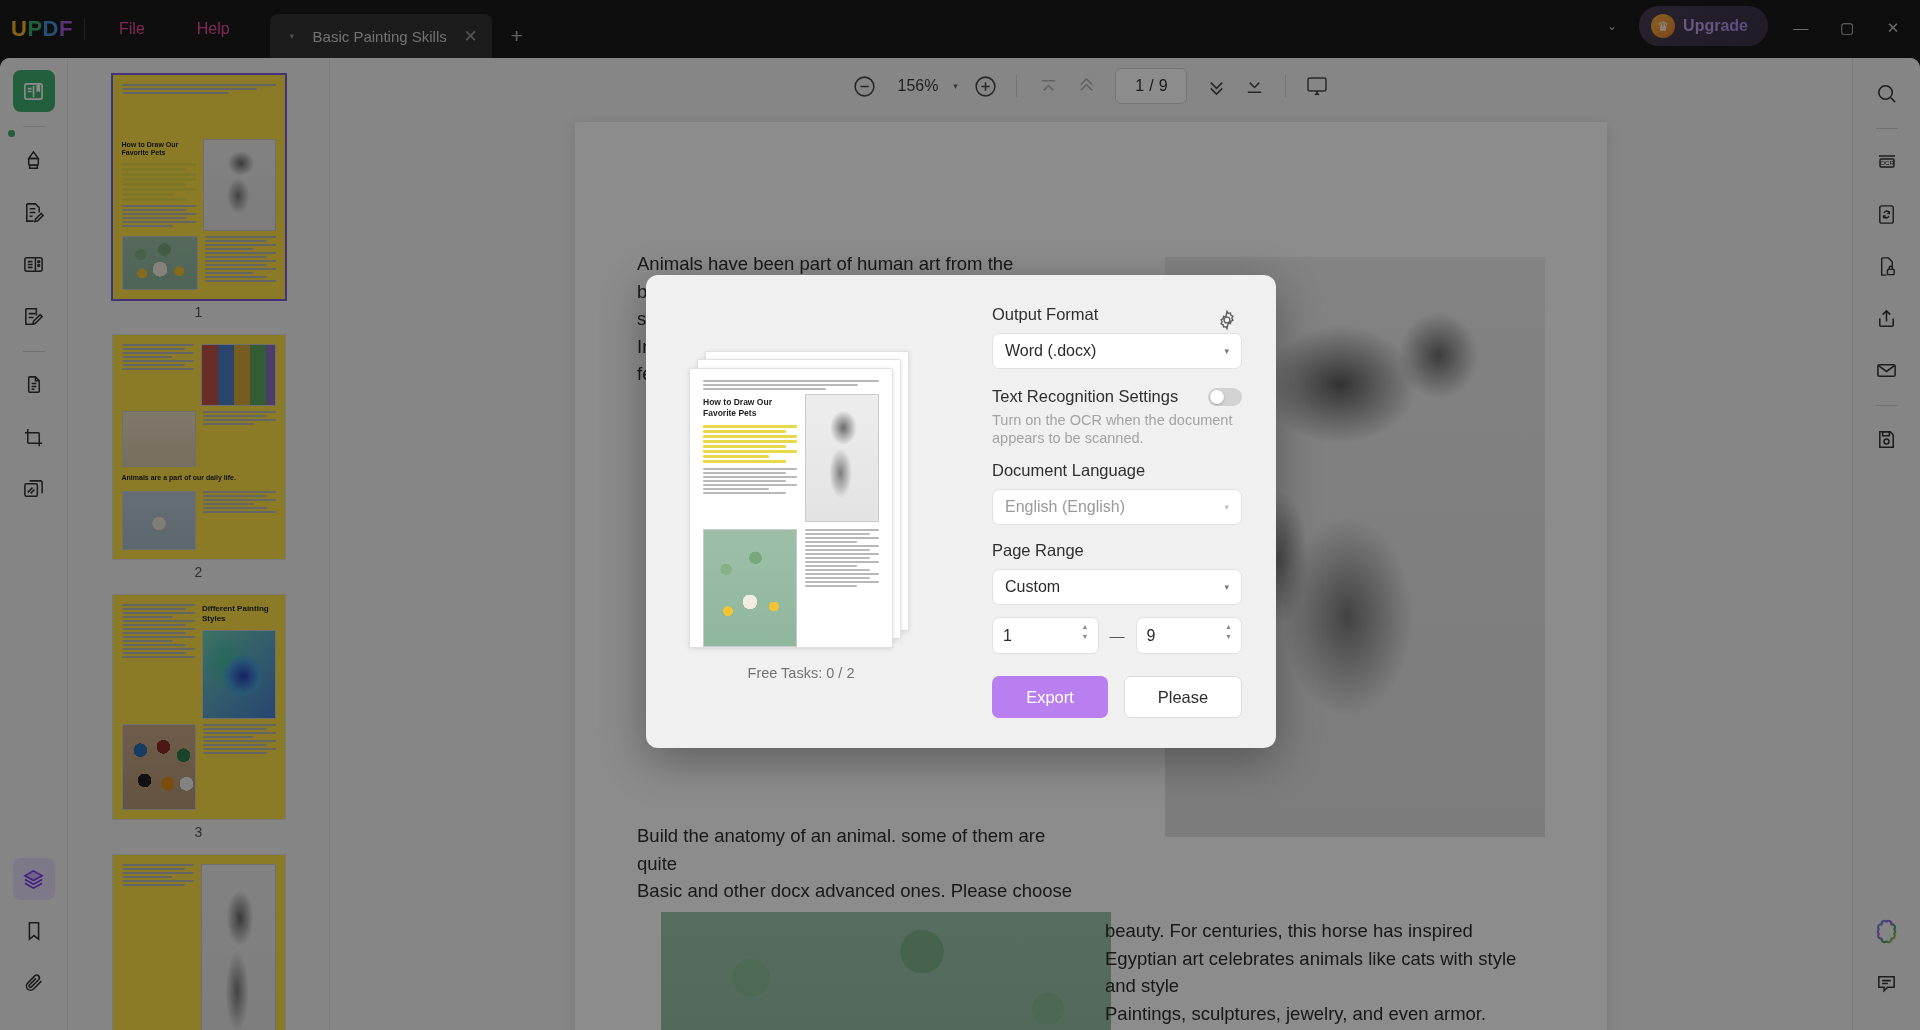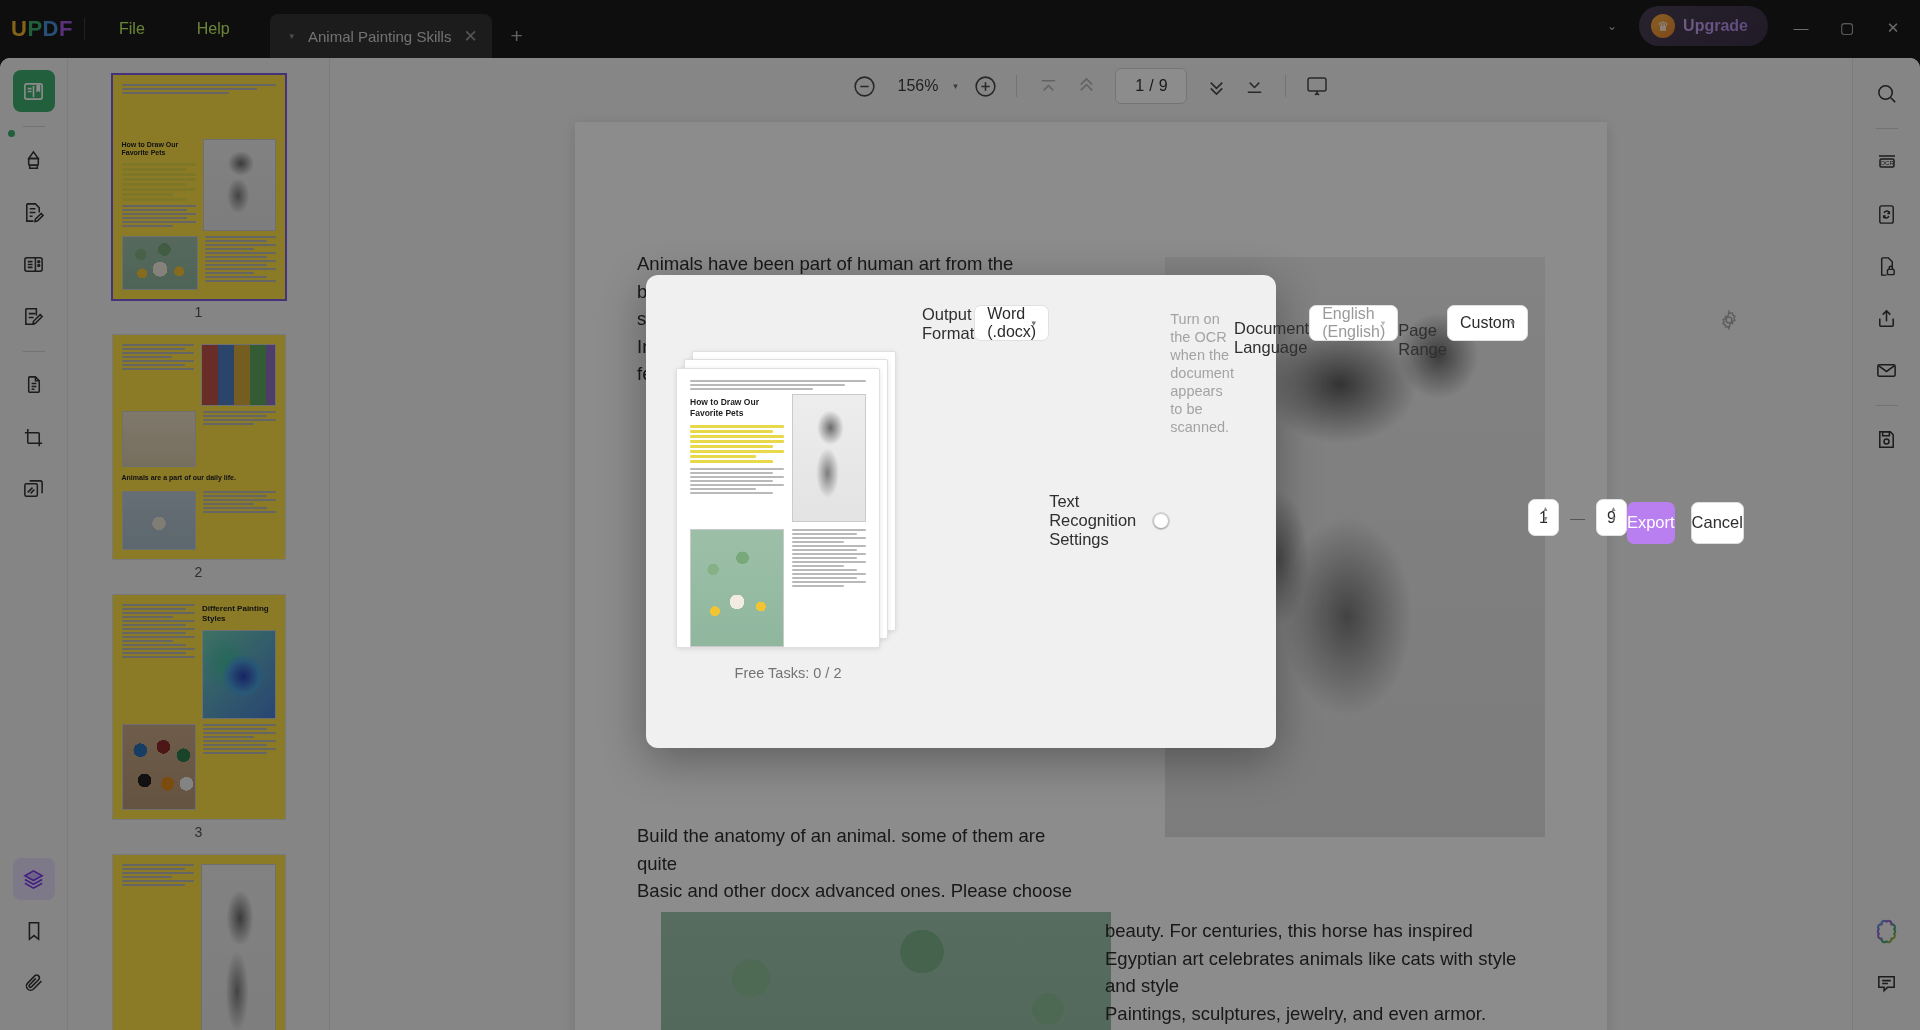--- a/index.html
+++ b/index.html
@@ -16,21 +16,21 @@
     background:#1b1b1b; display:flex; align-items:flex-end;
   }
   .logo{
     width:84px; height:58px; display:flex; align-items:center; justify-content:center;
     font-size:22px; font-weight:bold; letter-spacing:.5px;
   }
   .logo .l1{color:#f0b429}.logo .l2{color:#3fae6d}.logo .l3{color:#4a90d9}.logo .l4{color:#a259d9}
   .tb-sep{width:1px;height:22px;background:#3d3d3d;margin:0 8px 18px 0;}
   .menu-item{
     height:58px; padding:0 26px; display:flex; align-items:center;
-    color:#bef264; font-size:16px; cursor:default;
+    color:#ec4899; font-size:16px; cursor:default;
   }
   .doc-tab{
     margin-left:14px; height:44px; min-width:222px; background:#333333;
     border-radius:8px 8px 0 0; display:flex; align-items:center; gap:8px;
     padding:0 10px 0 14px; position:relative;
   }
   .tab-caret{
     width:16px;height:16px;display:flex;align-items:center;justify-content:center;
     color:#8d8d8d;font-size:9px;
   }
@@ -225,21 +225,21 @@
     display:flex;padding:30px 34px 30px 30px;gap:22px;
   }
   .mpreview{width:250px;display:flex;flex-direction:column;align-items:center;padding-top:46px;}
   .stack{position:relative;width:224px;height:300px;}
   .stack .sheet{position:absolute;background:#fff;border:1px solid #e0e0e0;border-radius:2px;
     box-shadow:0 1px 5px rgba(0,0,0,.1);}
   .sheet.s1{left:16px;top:0;width:204px;height:280px;}
   .sheet.s2{left:8px;top:8px;width:204px;height:280px;}
   .sheet.s3{left:0;top:17px;width:204px;height:280px;overflow:hidden;}
   .free-tasks{margin-top:14px;font-size:14.5px;color:#737373;}
-  .mform{flex:1;display:flex;flex-direction:row;position:relative;}
+  .mform{flex:1;display:flex;flex-direction:column;position:relative;margin-left:44px;}
   .gear{
     position:absolute;right:0;top:0;width:30px;height:30px;
     display:flex;align-items:center;justify-content:center;color:#5d5d5d;
   }
   .flabel{font-size:16.5px;color:#2f2f2f;margin-bottom:9px;}
   .fselect{
     height:36px;background:#fff;border:1px solid #e1e1e1;border-radius:7px;
     display:flex;align-items:center;padding:0 12px;font-size:16px;color:#2b2b2b;
     position:relative;
   }
@@ -286,21 +286,21 @@
       <span class="l2">P</span>
       <span class="l3">D</span>
       <span class="l4">F</span>
   </div>
   <div class="tb-sep"></div>
   <div class="menu-item">File</div>
   <div class="menu-item">Help</div>
 
   <div class="doc-tab">
     <span class="tab-caret">▾</span>
-    <span class="tab-title">Animal Painting Skills</span>
+    <span class="tab-title">Basic Painting Skills</span>
     <span class="tab-close">✕</span>
   </div>
   <div class="tab-add">+</div>
 
   <div class="tb-right">
     <div class="tb-chevron">⌄</div>
     <div class="upgrade">
       <span class="upgrade-ic">♛</span>
       <span class="upgrade-txt">Upgrade</span>
     </div>
@@ -830,16 +830,16 @@
         <span>9</span>
         <span class="spin">
             <span>▲</span>
             <span>▼</span>
           </span>
       </div>
     </div>
 
     <div class="mbtns">
       <div class="btn export">Export</div>
-      <div class="btn cancel">Cancel</div>
+      <div class="btn cancel">Please</div>
     </div>
   </div>
 </div>
 
 </body></html>

